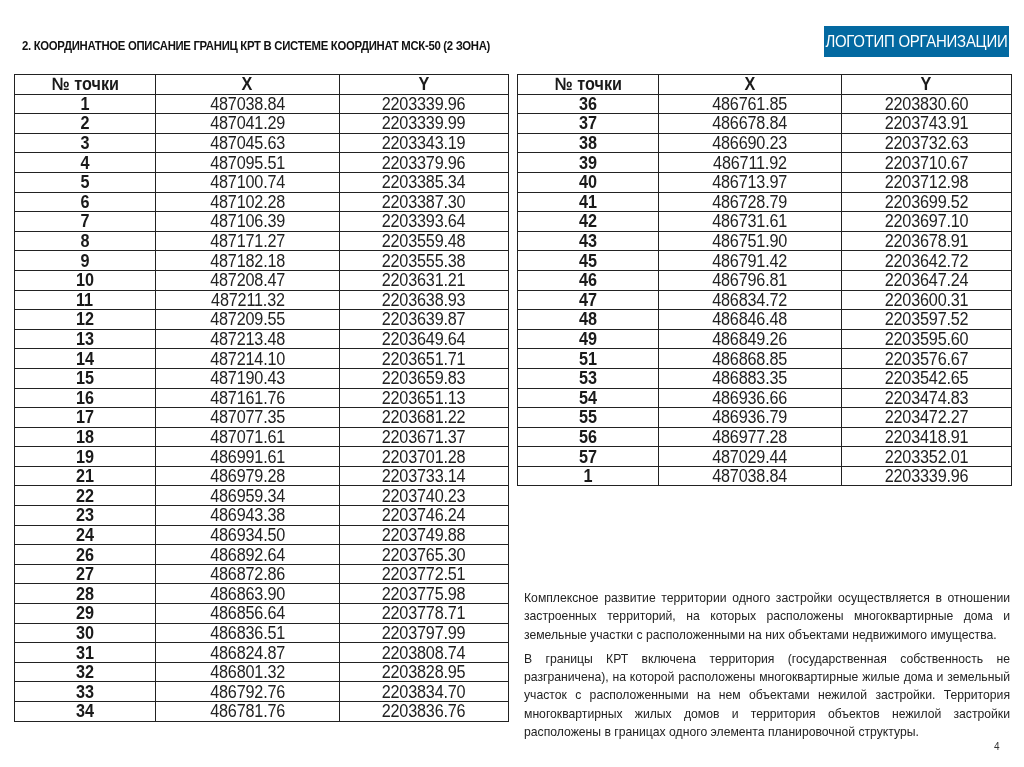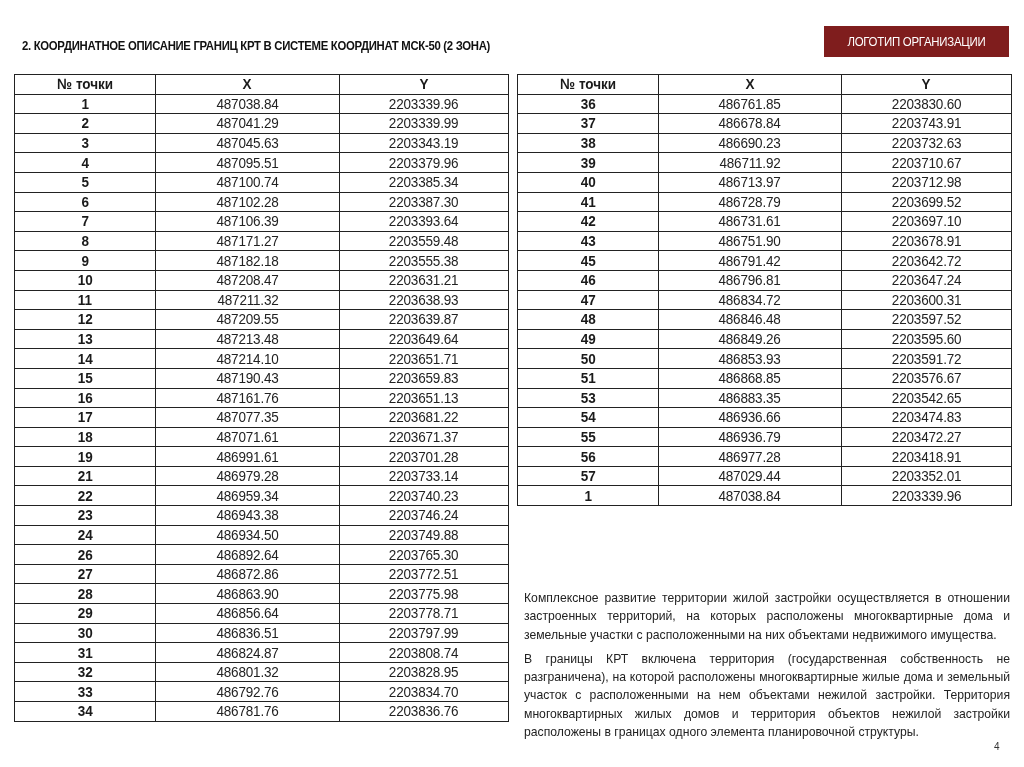--- a/index.html
+++ b/index.html
@@ -9,28 +9,28 @@
     font-family: "Liberation Sans", sans-serif;
   }
   .page-title {
     position: absolute; left: 22px; top: 38px;
     font-size: 13.2px; font-weight: bold; letter-spacing: -0.35px;
     transform: scaleX(0.86); transform-origin: left center;
     white-space: nowrap; color: #111;
   }
   .logo-box {
     position: absolute; left: 824px; top: 26px; width: 185px; height: 31px;
-    background: #7f1d1d; color: #fff;
+    background: #0369a1; color: #fff;
     display: flex; align-items: center; justify-content: center;
-    font-size: 13px; letter-spacing: -0.3px;
+    font-size: 17px; letter-spacing: -0.3px;
   }
   .logo-box span { display: inline-block; transform: scaleX(0.88); white-space: nowrap; }
   table.coords {
     position: absolute; border-collapse: collapse; table-layout: fixed;
-    font-size: 15px;
+    font-size: 18px;
     border-radius: 16px;
   }
   table.coords td, table.coords th {
     border: 1.5px solid #222; height: 18.6px; padding: 0; text-align: center;
     line-height: 18px; white-space: nowrap; overflow: hidden;
   }
   table.coords th { font-weight: bold; }
   table.coords td.num { font-weight: bold; }
   table.coords td.val { color: #222; letter-spacing: -0.2px; }
   .cell-text { display: inline-block; transform: scaleX(0.9); }
@@ -310,25 +310,20 @@
         <td class="num"><span class="cell-text">48</span></td>
         <td class="val"><span class="cell-text">486846.48</span></td>
         <td class="val"><span class="cell-text">2203597.52</span></td>
       </tr>
       <tr>
         <td class="num"><span class="cell-text">49</span></td>
         <td class="val"><span class="cell-text">486849.26</span></td>
         <td class="val"><span class="cell-text">2203595.60</span></td>
       </tr>
       <tr>
-        <td class="num"><span class="cell-text">50</span></td>
-        <td class="val"><span class="cell-text">486853.93</span></td>
-        <td class="val"><span class="cell-text">2203591.72</span></td>
-      </tr>
-      <tr>
         <td class="num"><span class="cell-text">51</span></td>
         <td class="val"><span class="cell-text">486868.85</span></td>
         <td class="val"><span class="cell-text">2203576.67</span></td>
       </tr>
       <tr>
         <td class="num"><span class="cell-text">53</span></td>
         <td class="val"><span class="cell-text">486883.35</span></td>
         <td class="val"><span class="cell-text">2203542.65</span></td>
       </tr>
       <tr>
@@ -353,17 +348,17 @@
       </tr>
       <tr>
         <td class="num"><span class="cell-text">1</span></td>
         <td class="val"><span class="cell-text">487038.84</span></td>
         <td class="val"><span class="cell-text">2203339.96</span></td>
       </tr>
     </tbody>
 </table>
 
 <div class="notes">
-  <p>Комплексное развитие территории жилой застройки осуществляется в отношении застроенных территорий, на которых расположены многоквартирные дома и земельные участки с расположенными на них объектами недвижимого имущества.</p>
+  <p>Комплексное развитие территории одного застройки осуществляется в отношении застроенных территорий, на которых расположены многоквартирные дома и земельные участки с расположенными на них объектами недвижимого имущества.</p>
   <p>В границы КРТ включена территория (государственная собственность не разграничена), на которой расположены многоквартирные жилые дома и земельный участок с расположенными на нем объектами нежилой застройки. Территория многоквартирных жилых домов и территория объектов нежилой застройки расположены в границах одного элемента планировочной структуры.</p>
 </div>
 
 <div class="page-number">4</div>
 
 </body></html>

